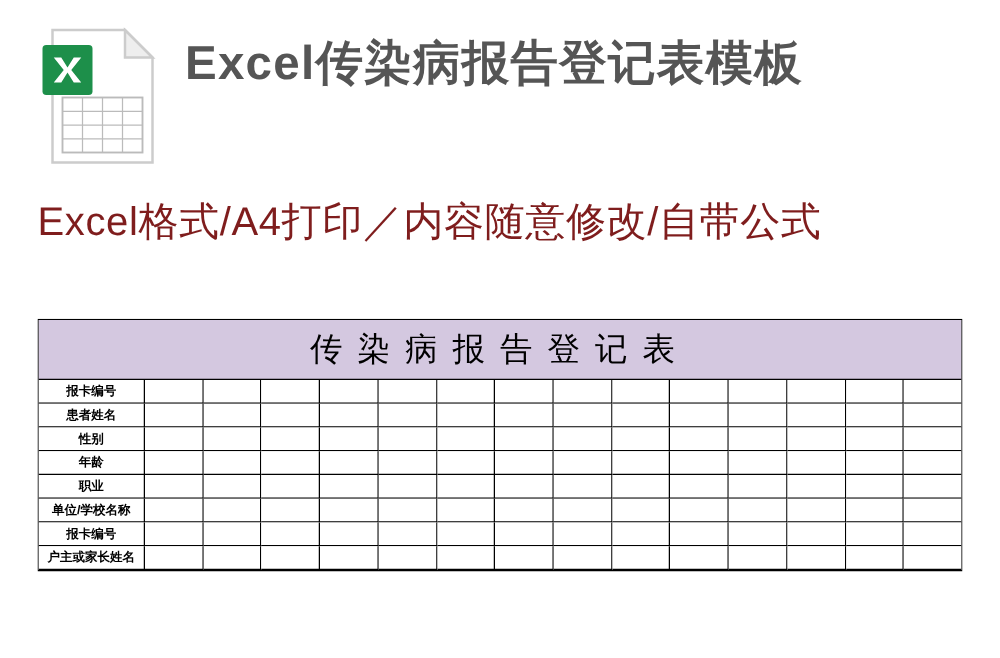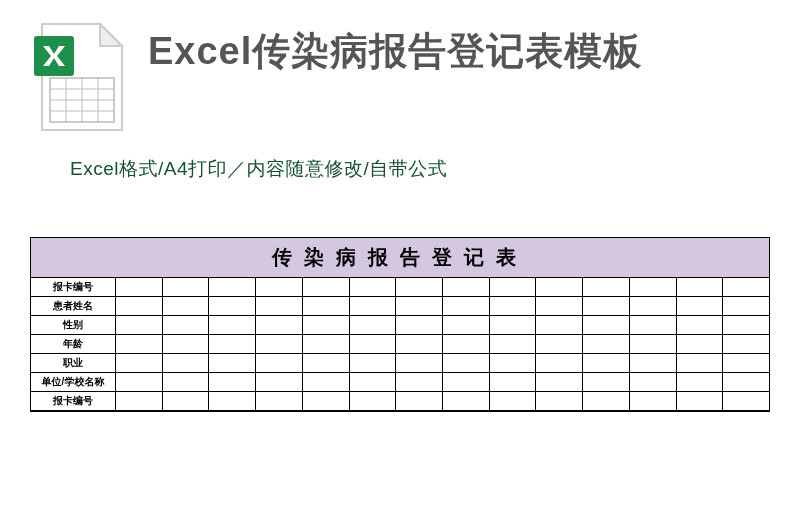--- a/index.html
+++ b/index.html
@@ -25,40 +25,39 @@
     }
     .title {
       font-size: 38px;
       font-weight: bold;
       color: #555555;
       line-height: 1.35;
       letter-spacing: 1px;
       padding-top: 4px;
     }
     .subtitle {
-      font-size: 19px;
-      color: #14532d;
+      font-size: 32px;
+      color: #7f1d1d;
       padding: 24px 30px 0 30px;
       letter-spacing: 0.5px;
-      margin-left: 40px;
     }
     .preview-area {
       margin: 55px 30px 0 30px;
       height: 260px;
       overflow: hidden;
     }
     .sheet {
       width: 100%;
       border: 1px solid #000;
     }
     .sheet-title {
       background: #d4c8e0;
       text-align: center;
-      font-size: 20px;
-      font-weight: bold;
+      font-size: 26px;
+      font-weight: normal;
       color: #000;
       padding: 6px 0;
       letter-spacing: 12px;
       border-bottom: 1px solid #000;
     }
     .sheet-body {
       display: flex;
       flex-direction: column;
     }
     .sheet-row {
@@ -246,15 +245,34 @@
             <div class="cell"></div>
             <div class="cell"></div>
             <div class="cell"></div>
             <div class="cell"></div>
             <div class="cell"></div>
             <div class="cell"></div>
             <div class="cell"></div>
             <div class="cell"></div>
           </div>
         </div>
+        <div class="sheet-row">
+          <div class="row-label">户主或家长姓名</div>
+          <div class="row-cells">
+            <div class="cell"></div>
+            <div class="cell"></div>
+            <div class="cell"></div>
+            <div class="cell"></div>
+            <div class="cell"></div>
+            <div class="cell"></div>
+            <div class="cell"></div>
+            <div class="cell"></div>
+            <div class="cell"></div>
+            <div class="cell"></div>
+            <div class="cell"></div>
+            <div class="cell"></div>
+            <div class="cell"></div>
+            <div class="cell"></div>
+          </div>
+        </div>
       </div>
   </div>
 </div>
 
 </body></html>

